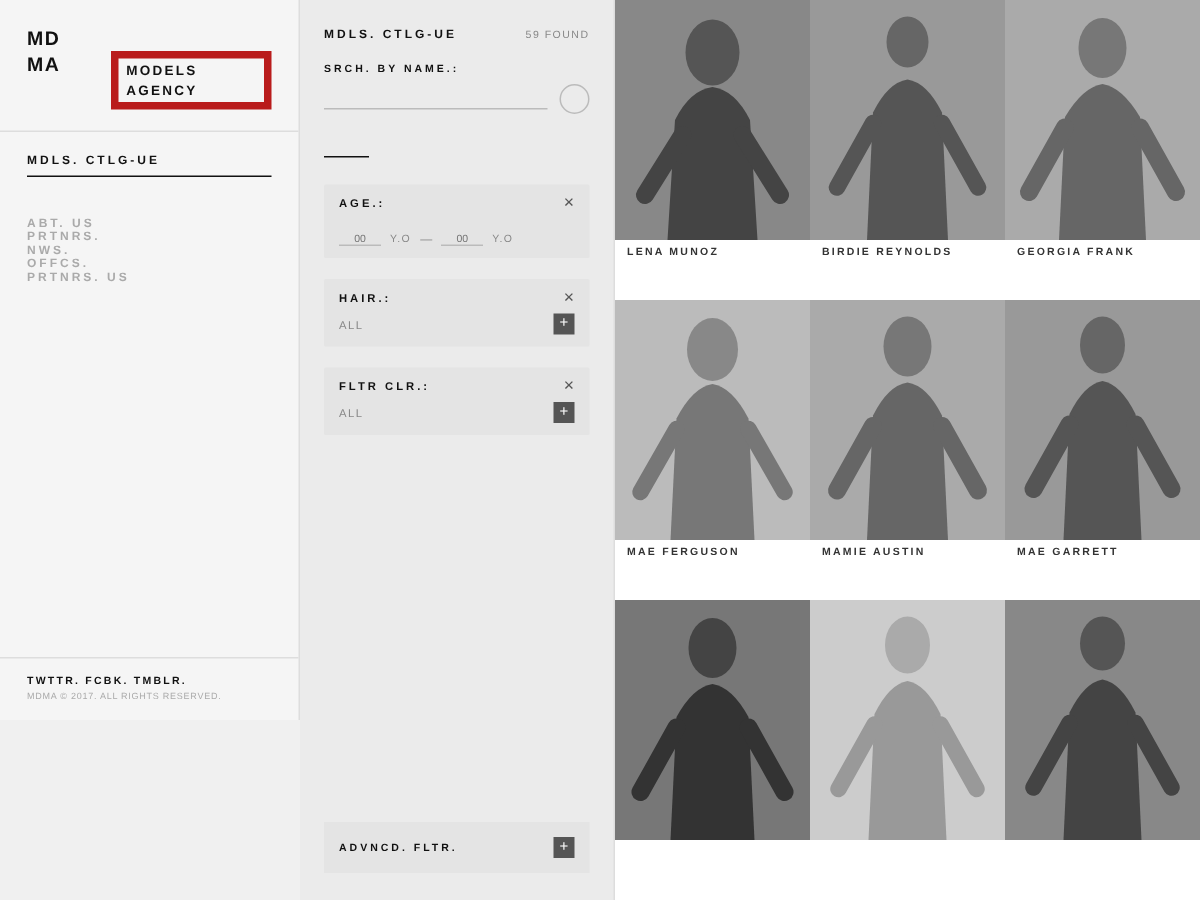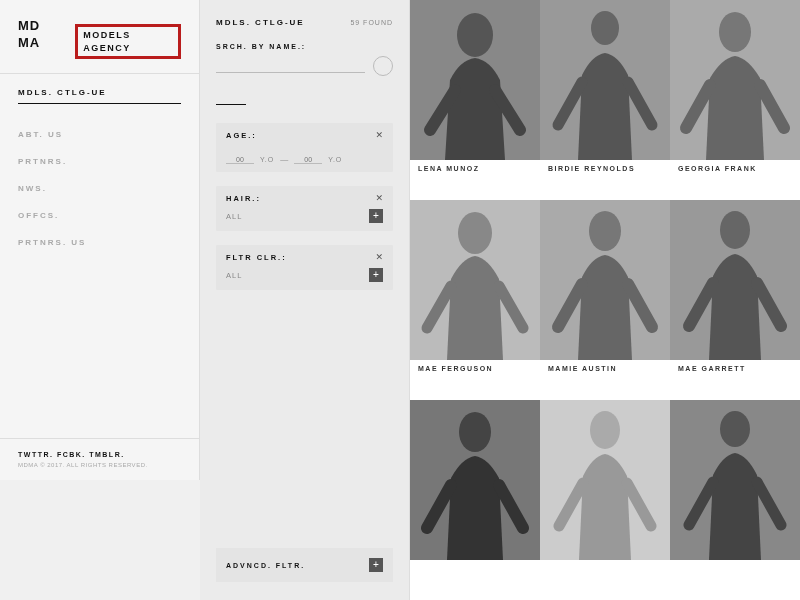--- a/index.html
+++ b/index.html
@@ -39,23 +39,23 @@
       letter-spacing: 1px;
       color: #111;
     }
 
     .agency-label {
       font-size: 9px;
       font-weight: 700;
       letter-spacing: 1.5px;
       color: #111;
       line-height: 1.4;
-      border: 3px solid #b91c1c;
+      border: 5px solid #b91c1c;
       padding: 2px 5px;
-      margin-top: 6px;
+      margin-top: 16px;
     }
 
     .sidebar-nav-top {
       padding: 14px 18px 8px 18px;
     }
 
     .sidebar-catalogue-link {
       font-size: 8px;
       font-weight: 700;
       letter-spacing: 2px;
@@ -65,21 +65,20 @@
       margin-bottom: 6px;
       border-bottom: 1px solid #111;
       padding-bottom: 6px;
     }
 
     .sidebar-nav-links {
       padding: 12px 18px;
       flex: 1;
       display: flex;
       flex-direction: column;
-      gap: 18px;
     }
 
     .sidebar-link {
       font-size: 8px;
       font-weight: 700;
       letter-spacing: 2px;
       color: #aaa;
       text-decoration: none;
       cursor: pointer;
     }

